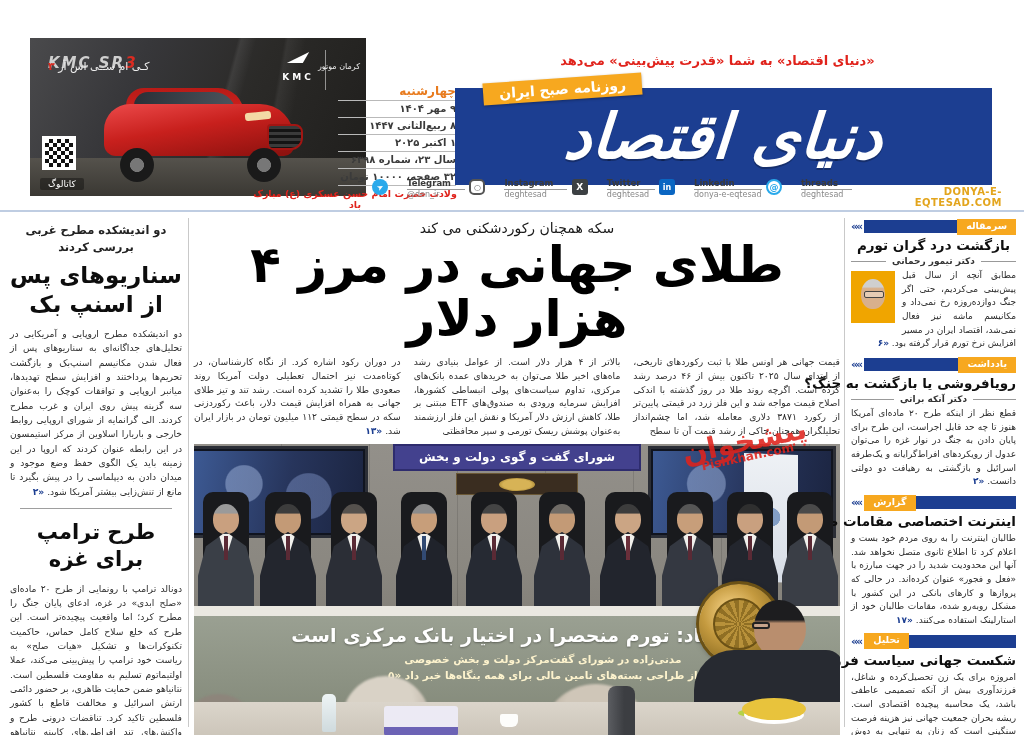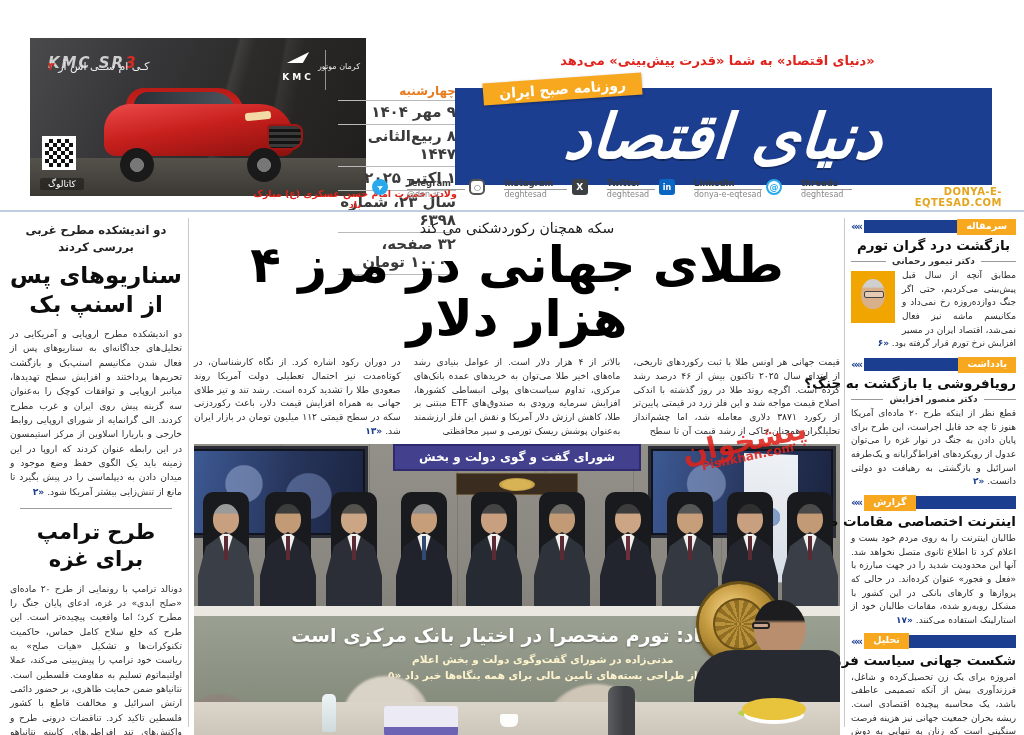--- a/index.html
+++ b/index.html
@@ -29,21 +29,21 @@
   .car-glass { position:absolute; left:42px; top:6px; width:102px; height:22px; background:linear-gradient(100deg,#2a2f36,#4d555e); border-radius:14px 22px 0 0; }
   .car-grille { position:absolute; right:4px; top:38px; width:36px; height:26px; background:repeating-linear-gradient(#3a3a3a 0 3px,#141414 3px 6px); border-radius:4px 8px 12px 6px; border:2px solid #a31512; }
   .car-light { position:absolute; right:36px; top:26px; width:26px; height:8px; background:#f3d9a5; border-radius:3px; transform:rotate(-6deg); }
   .wheel { position:absolute; bottom:0; width:34px; height:34px; background:radial-gradient(circle at 50% 50%, #777 0 28%, #1a1a1a 30% 100%); border-radius:50%; }
   .wheel.w1 { left:28px; } .wheel.w2 { right:26px; }
   .ad-qr { position:absolute; left:12px; bottom:26px; width:34px; height:34px; background:
      repeating-conic-gradient(#111 0% 25%, #fff 0% 50%); background-size:8px 8px; border:3px solid #fff; }
   .ad-catalog { position:absolute; left:10px; bottom:6px; font-size:9px; color:#fff; direction:rtl; background:rgba(0,0,0,.35); padding:1px 8px; border-radius:2px; }
 
   .dateblock { position:absolute; left:338px; top:82px; width:118px; direction:rtl; }
-  .dateblock .row { font-size:15px; font-weight:bold; color:#3b3b3b; text-align:right; padding:2px 0 3px; border-bottom:1px solid #b9b9b9; }
+  .dateblock .row { font-size:10px; font-weight:bold; color:#3b3b3b; text-align:right; padding:2px 0 3px; border-bottom:1px solid #b9b9b9; }
   .dateblock .weekday { color:#e87b1e; font-size:12px; border-bottom:1px solid #b9b9b9; padding-bottom:2px; }
   .holiday { position:absolute; left:250px; top:188px; width:210px; direction:rtl; text-align:center; font-size:9.5px; font-weight:bold; color:#e0231c; }
 
   .slogan { position:absolute; left:560px; top:53px; width:315px; direction:rtl; text-align:center; font-size:13px; font-weight:bold; color:#e0231c; }
   .banner { position:absolute; left:455px; top:88px; width:537px; height:97px; background:#1c3e91; }
   .brand-title { position:absolute; inset:0; display:flex; align-items:center; justify-content:center; color:#fff; font-size:62px; font-weight:bold; font-style:italic; direction:rtl; transform:skewX(-4deg); letter-spacing:-2px; text-shadow:0 2px 0 rgba(0,0,0,.25); }
   .badge { position:absolute; left:483px; top:78px; background:#f7a81f; color:#fff; font-size:14px; font-weight:bold; padding:3px 16px; transform:rotate(-4deg); direction:rtl; box-shadow:0 1px 3px rgba(0,0,0,.3); }
   .website { position:absolute; left:876px; top:186px; width:126px; font-size:10px; font-weight:bold; color:#e3a51d; letter-spacing:.5px; text-align:right; }
 
   .social { position:absolute; left:372px; top:178px; width:480px; display:flex; justify-content:space-between; }
@@ -300,21 +300,21 @@
             <div class="suit"></div>
           </div>
         <div class="person" style="left:588px;--skin:#c39a76; --hair:#4a4a4a; --suit:#3a3e46;">
             <div class="chair"></div>
             <div class="head"></div>
             <div class="suit"></div>
           </div>
         <div class="desk-white"></div>
         <div class="desk-front">
           <div class="cap-title">وزیر اقتصاد: تورم منحصرا در اختیار بانک مرکزی است</div>
-          <div class="cap-sub">مدنی‌زاده در شورای گفت‌وگوی دولت و بخش اعلام</div>
+          <div class="cap-sub">مدنی‌زاده در شورای گفت‌مرکز دولت و بخش خصوصی</div>
           <div class="cap-sub2">از طراحی بسته‌های تامین مالی برای همه بنگاه‌ها خبر داد   «۵</div>
         </div>
         <div class="emblem"></div>
         <div class="fg-head fg-h1"></div>
         <div class="fg-head fg-h2"></div>
         <div class="fg-head fg-h3"></div>
         <div class="fg-man">
           <div class="mhead"></div>
           <div class="mglasses"></div>
           <div class="mbody"></div>
@@ -348,21 +348,21 @@
       <p class="sec-body"><span class="authimg"></span><span>مطابق آنچه از سال قبل پیش‌بینی می‌کردیم، حتی اگر جنگ دوازده‌روزه رخ نمی‌داد و مکانیسم ماشه نیز فعال نمی‌شد، اقتصاد ایران در مسیر افزایش نرخ تورم قرار گرفته بود.</span> <span class="pageref">«۶</span></p>
     </div>
 
     <div>
       <div class="sec-header">
         <span class="sec-chev"></span>
         <span class="sec-bar"></span>
         <span class="sec-label">یادداشت</span>
       </div>
       <div class="sec-title">رویافروشی یا بازگشت به جنگ؟</div>
-      <div class="sec-author">دکتر منصور افزایش</div>
+      <div class="sec-author">دکتر آنکه براتی</div>
       <p class="sec-body"><span>قطع نظر از اینکه طرح ۲۰ ماده‌ای آمریکا هنوز تا چه حد قابل اجراست، این طرح برای پایان دادن به جنگ در نوار غزه را می‌توان عدول از رویکردهای افراط‌گرایانه و یک‌طرفه اسرائیل و بازگشتی به رهیافت دو دولتی دانست.</span> <span class="pageref">«۲</span></p>
     </div>
 
     <div>
       <div class="sec-header">
         <span class="sec-chev"></span>
         <span class="sec-label">گزارش</span>
         <span class="sec-bar"></span>
       </div>
       <div class="sec-title">اینترنت اختصاصی مقامات طالبان</div>

